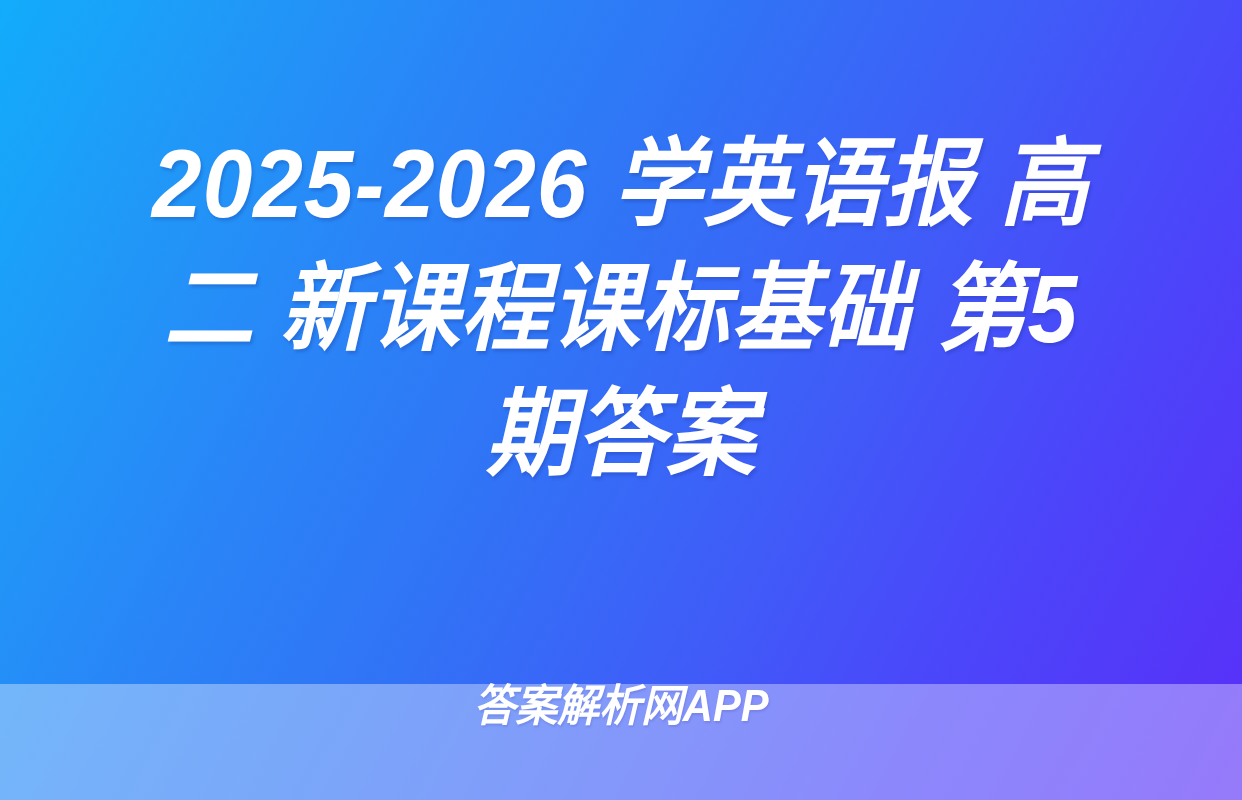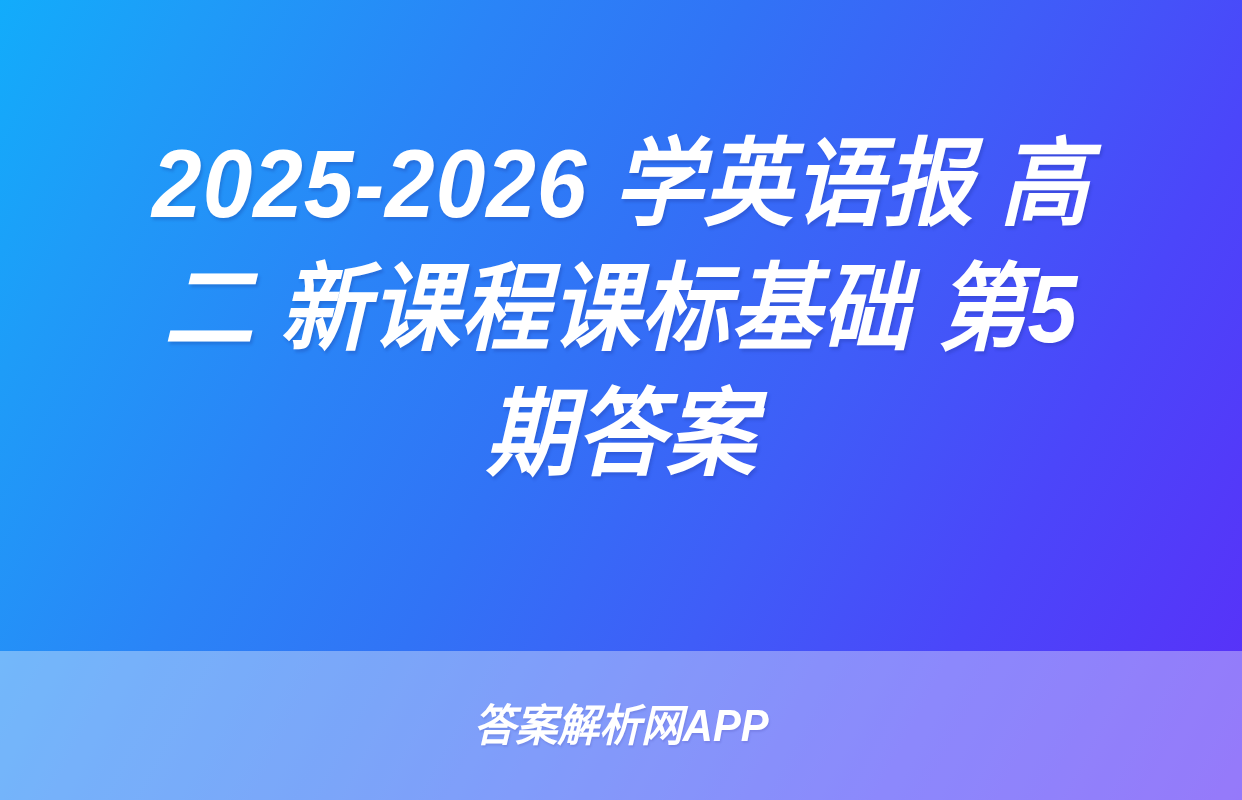--- a/index.html
+++ b/index.html
@@ -62,24 +62,24 @@
   .title-line.line-1 { font-size: 96px; }
   .title-line.line-2 { font-size: 96px; }
   .title-line.line-3 { font-size: 96px; }
 
   
   .watermark-bar {
     position: absolute;
     left: 0;
     right: 0;
     bottom: 0;
-    height: 149px;
+    height: 116px;
     background: rgba(255, 255, 255, 0.36);
     display: flex;
-    align-items: center;
+    align-items: flex-start;
     justify-content: center;
     box-sizing: border-box;
   }
 
   .watermark-text {
     color: #ffffff;
     font-family: "Liberation Sans", "DejaVu Sans", sans-serif;
     font-weight: 700;
     font-style: italic;
     font-size: 44px;

